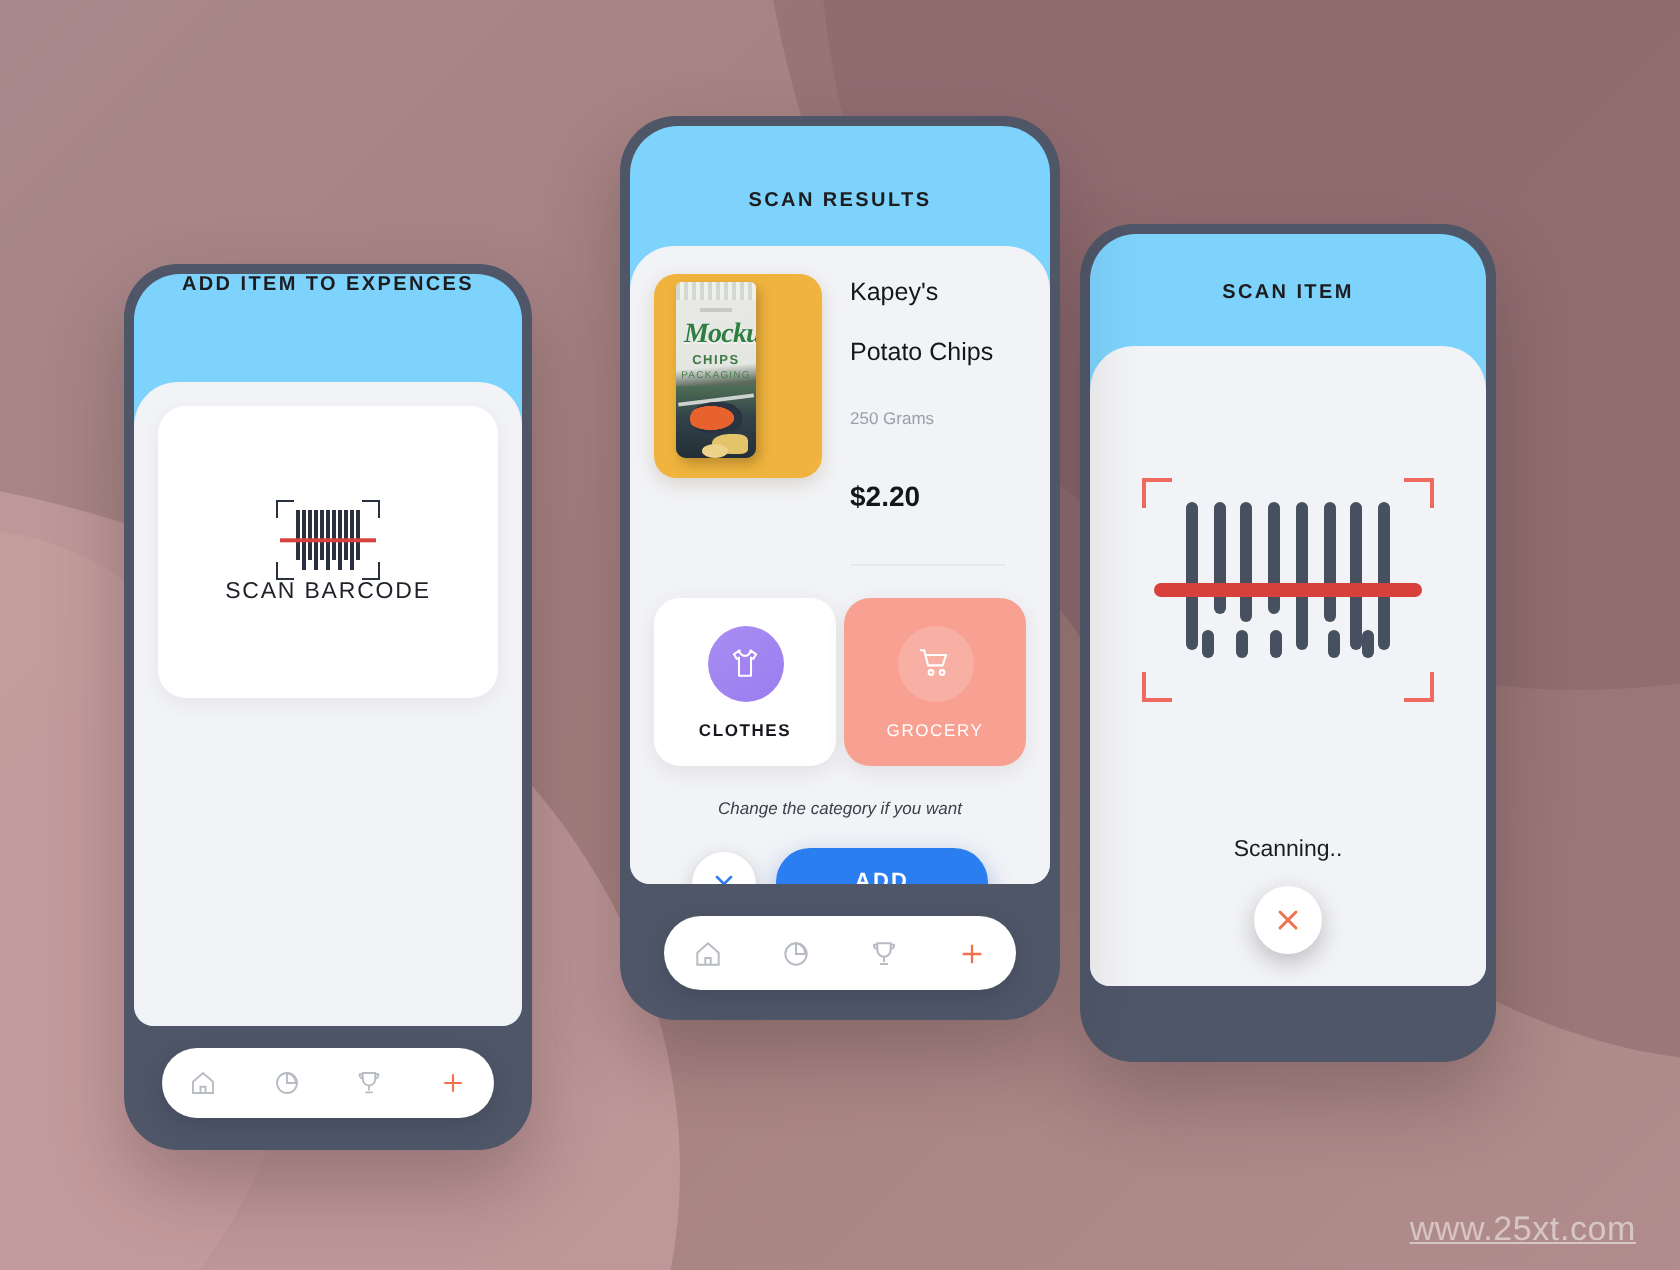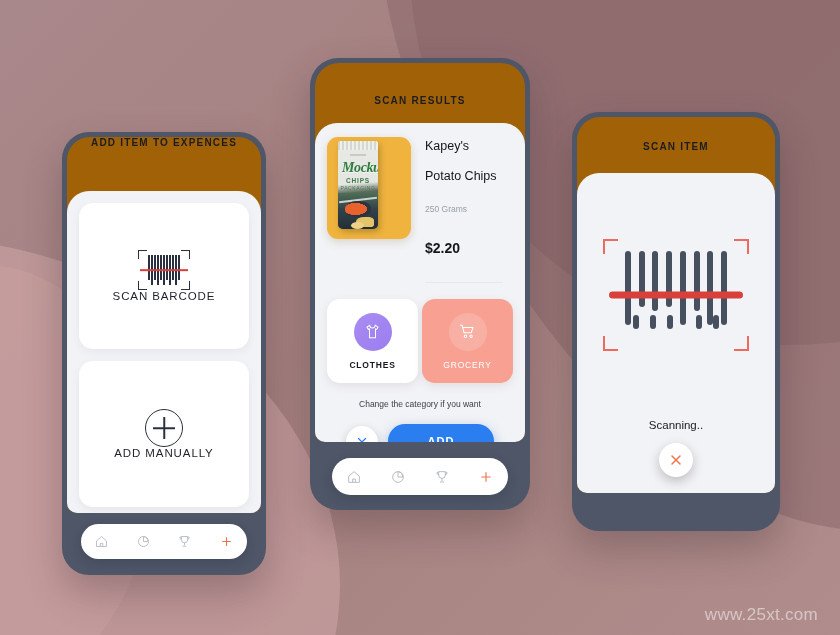--- a/index.html
+++ b/index.html
@@ -51,33 +51,34 @@
   }
 
   
   .watermark {
     position: absolute;
     right: 22px; bottom: 10px;
     font-size: 17px;
     color: rgba(255,255,255,.50);
     letter-spacing: .3px;
     z-index: 40;
+    text-decoration: underline;
   }
 
   
   .phone {
     position: absolute;
     background: #4e5668;
     z-index: 10;
     box-shadow: 0 18px 38px rgba(60,40,45,.30);
   }
   .screen {
     position: absolute;
     overflow: hidden;
-    background: #a16207;
+    background: #7dd3fc;
   }
   .screen-title {
     text-align: center;
     font-weight: bold;
     color: #1d1d1f;
     letter-spacing: 1.2px;
   }
   .sheet {
     position: absolute;
     left: 0; right: 0;
@@ -213,40 +214,40 @@
   .cat-ic-wrap {
     width: 38px; height: 38px; border-radius: 50%;
     display: flex; align-items: center; justify-content: center;
   }
   .cat-ic-wrap.purple { background: linear-gradient(145deg,#a98cf2,#9b7df0); }
   .cat-ic-wrap.coralsoft { background: rgba(255,255,255,.16); }
   .cat-label { margin-top: 9px; font-size: 8.5px; letter-spacing: .8px; }
   .cat-card.clothes .cat-label { color: #16181d; font-weight: bold; }
   .cat-card.grocery .cat-label { color: #ffffff; }
 
-  .cat-hint { text-align: center; font-size: 8.5px; color: #3c4049; margin-top: 16px; }
+  .cat-hint { text-align: center; font-size: 8.5px; color: #3c4049; margin-top: 16px; font-style: italic; }
 
   .action-row { position: absolute; left: 0; right: 0; bottom: -16px;
     display: flex; align-items: flex-end; justify-content: center; gap: 10px; }
   .close-round {
     width: 32px; height: 32px; border-radius: 50%;
     background: #ffffff; display: flex; align-items: center; justify-content: center;
     box-shadow: 0 3px 9px rgba(30,30,50,.22);
   }
   .add-btn {
     width: 106px; height: 34px; border-radius: 18px;
     background: #2b7ef0;
     display: flex; align-items: center; justify-content: center;
     color: #fff; font-size: 11px; font-weight: bold; letter-spacing: 1.1px;
     box-shadow: 0 5px 13px rgba(20,90,200,.40);
     border: none;
   }
 
   
-  #phone3 { left: 572px; top: 112px; width: 208px; height: 419px; border-radius: 27px; }
+  #phone3 { left: 540px; top: 112px; width: 208px; height: 419px; border-radius: 27px; }
   #phone3 .screen { left: 5px; top: 5px; right: 5px; bottom: 38px; border-radius: 23px 23px 10px 10px; }
   #phone3 .screen-title { margin-top: 24px; font-size: 10px; }
   #phone3 .sheet { top: 56px; bottom: 0; border-radius: 22px 22px 0 0; }
 
   .scanbox { position: absolute; left: 26px; right: 26px; top: 66px; height: 112px; }
   .scanbox .corner { position: absolute; width: 15px; height: 15px; border: 2px solid #ef6a5e; }
   .scanbox .c-tl { left: 0; top: 0; border-right: none; border-bottom: none; }
   .scanbox .c-tr { right: 0; top: 0; border-left: none; border-bottom: none; }
   .scanbox .c-bl { left: 0; bottom: 0; border-right: none; border-top: none; }
   .scanbox .c-br { right: 0; bottom: 0; border-left: none; border-top: none; }
@@ -298,24 +299,20 @@
               <i style="height:30px"></i>
               <i style="height:25px"></i>
             <i style="height:30px"></i>
               <i style="height:25px"></i>
           </div>
           <span class="line"></span>
         </div>
         <div class="card-label">SCAN BARCODE</div>
       </div>
 
-      <div class="big-card" id="p1card2">
-        <div class="plus-circle"></div>
-        <div class="card-label">ADD MANUALLY</div>
-      </div>
 
     </div>
   </div>
 
   <div class="navbar">
     <div class="nav-item">
       <svg width="15" height="15" viewBox="0 0 24 24">
         <path class="nav-ic" d="M4 11 L12 4 L20 11 V20 H4 Z"></path>
         <path class="nav-ic" d="M10 20 v-5 h4 v5"></path>
       </svg>

